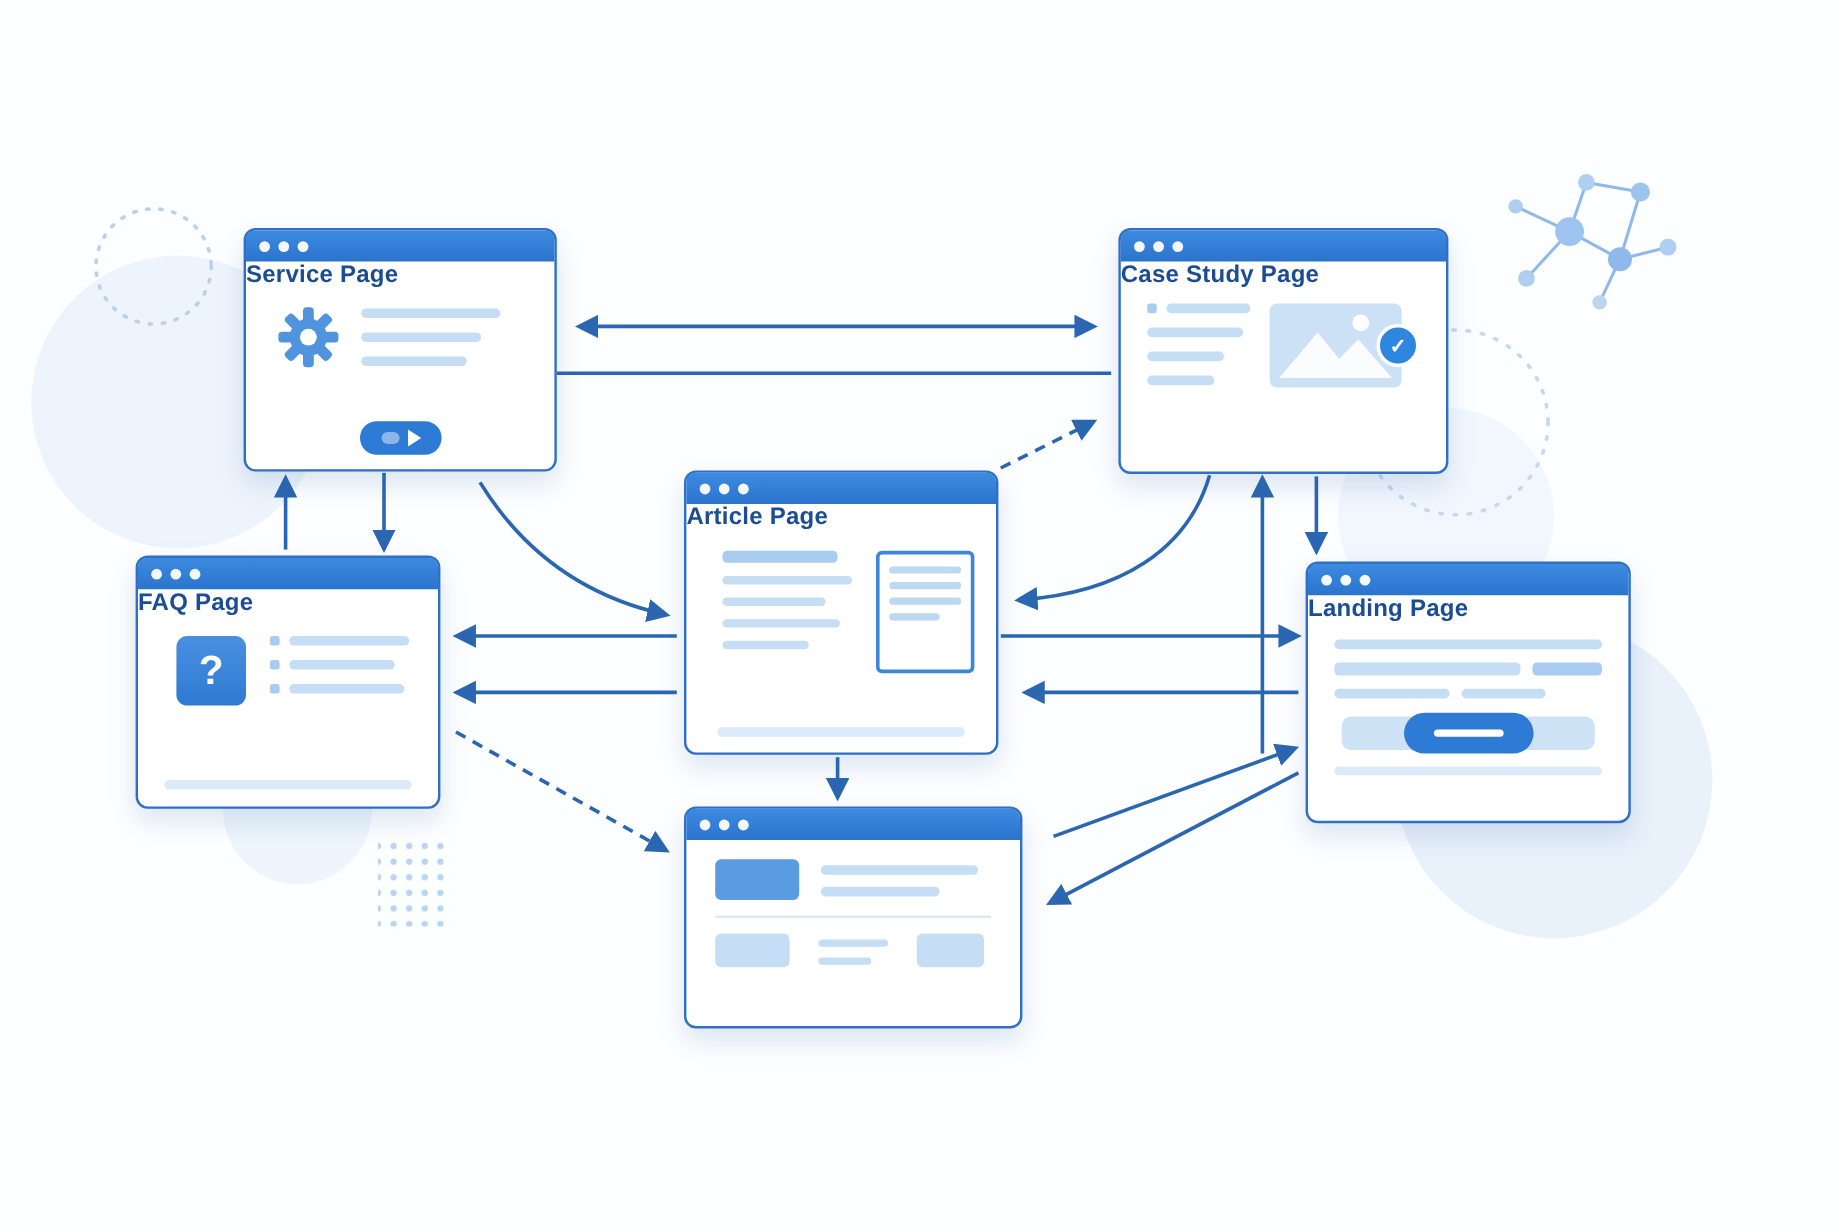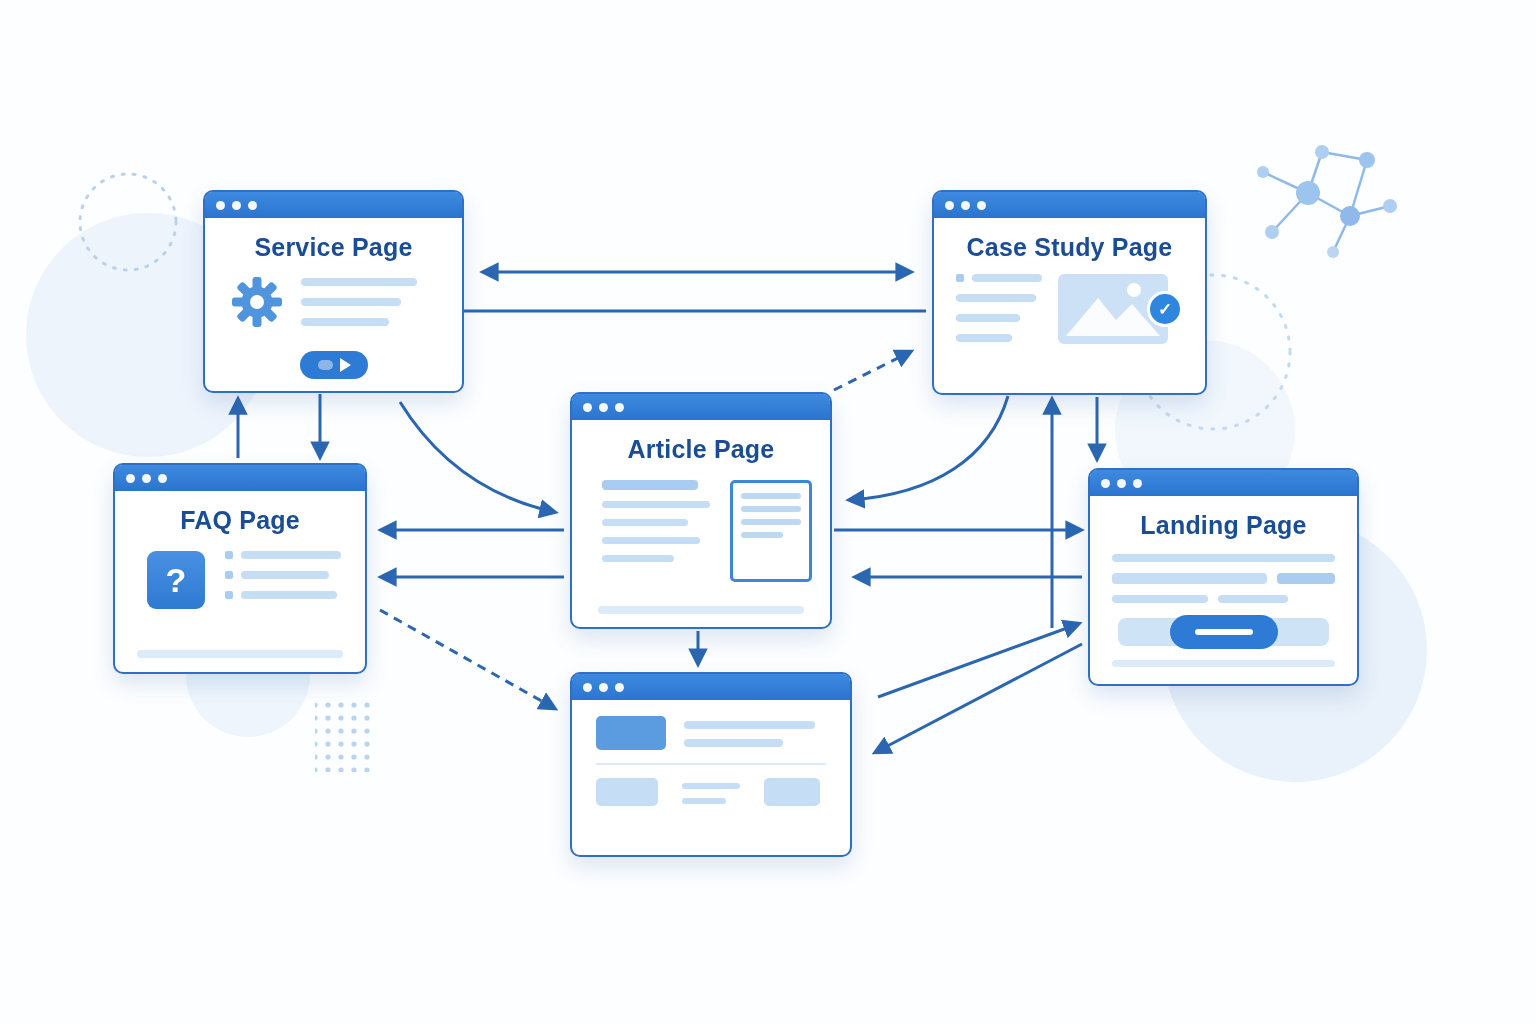--- a/index.html
+++ b/index.html
@@ -6,21 +6,21 @@
   .canvas{position:relative;width:1536px;height:1024px;background:#fdfeff;overflow:hidden;
           font-family:"Liberation Sans",sans-serif;}
   .layer{position:absolute;inset:0;width:1536px;height:1024px;}
 
   
   .window{position:absolute;background:#ffffff;border:2px solid #2f6fc5;border-radius:10px;
           box-shadow:0 10px 22px rgba(45,100,175,.16);}
   .titlebar{height:26px;background:linear-gradient(180deg,#3d8ae0,#2b74ce);
             border-radius:7px 7px 0 0;display:flex;align-items:center;gap:7px;padding-left:11px;}
   .dot{width:9px;height:9px;border-radius:50%;background:rgba(255,255,255,.95);}
-  .wtitle{font-size:25px;font-weight:700;color:#1b4d94;text-align:center;margin-top:15px;letter-spacing:.2px;}
+  .wtitle{font-size:20px;font-weight:700;color:#1b4d94;letter-spacing:.2px;}
 
   .bar{height:8px;border-radius:4px;background:#c5ddf5;}
   .bar.d{background:#a9ccf0;}
   .col{display:flex;flex-direction:column;gap:12px;}
   .dotbar{display:flex;align-items:center;gap:8px;}
   .sq{width:8px;height:8px;border-radius:2px;background:#a9ccf0;flex:none;}
 
   
   .srv-body{display:flex;align-items:center;gap:16px;padding:12px 18px 0 24px;}
   .video-pill{position:absolute;left:95px;bottom:12px;width:68px;height:28px;background:#2e7bd5;

